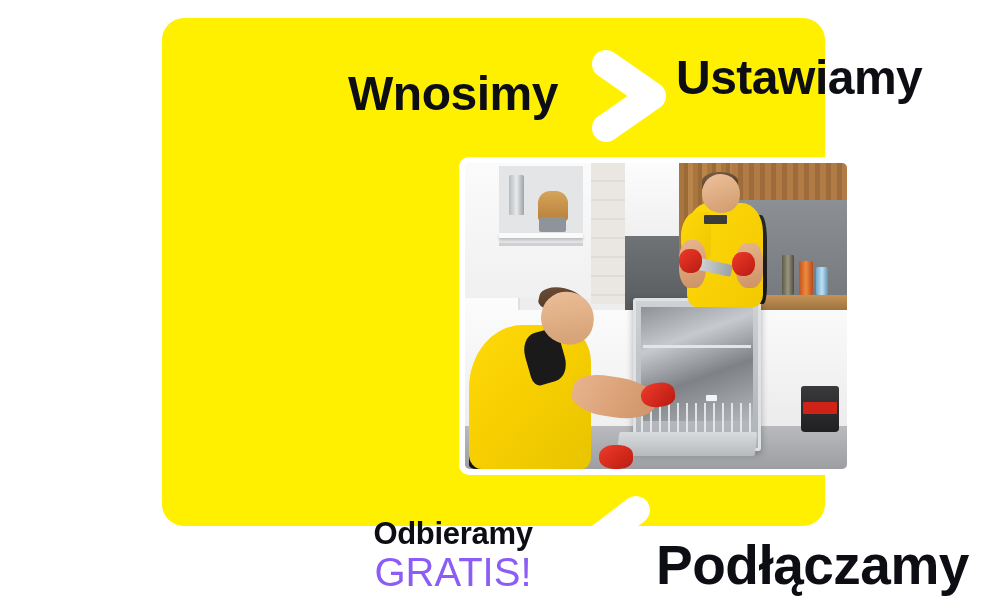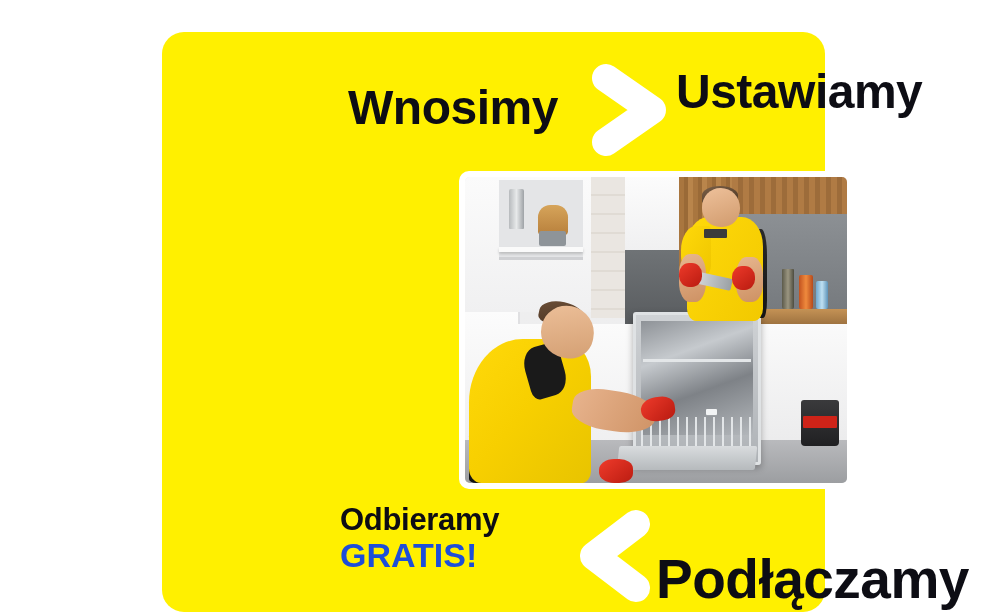--- a/index.html
+++ b/index.html
@@ -22,24 +22,23 @@
     height: 612px;
     background: #ffffff;
   }
 
   
   .card {
     position: absolute;
     left: 162px;
     top: 18px;
     width: 663px;
-    height: 580px;
+    height: 508px;
     background: #fff000;
     border-radius: 22px;
-    margin-top: 14px;
   }
 
   
   .headline {
     position: absolute;
     color: #0d0d14;
     font-family: "Liberation Sans", sans-serif;
     font-weight: bold;
     letter-spacing: -0.5px;
     white-space: nowrap;
@@ -61,40 +60,41 @@
   #txt-podlaczamy {
     left: 494px;
     top: 520px;
     font-size: 55px;
   }
 
   
   #block-odbieramy {
     position: absolute;
     left: 178px;
-    top: 472px;
+    top: 500px;
     width: 226px;
+    text-align: center;
     line-height: 1.06;
   }
   #block-odbieramy .l1,
   #block-odbieramy .l2 {
     display: block;
     color: #0d0d14;
     font-family: "Liberation Sans", sans-serif;
     font-weight: bold;
     font-size: 31px;
     letter-spacing: -0.3px;
     white-space: nowrap;
   }
   #block-odbieramy .l3 {
     display: block;
-    color: #1d4ed8;
+    color: #8b5cf6;
     font-family: "Liberation Sans", sans-serif;
-    font-weight: bold;
-    font-size: 34px;
+    font-weight: normal;
+    font-size: 40px;
     letter-spacing: 0px;
     white-space: nowrap;
   }
 
   
   .chev {
     position: absolute;
   }
   .chev svg { display: block; }
 

